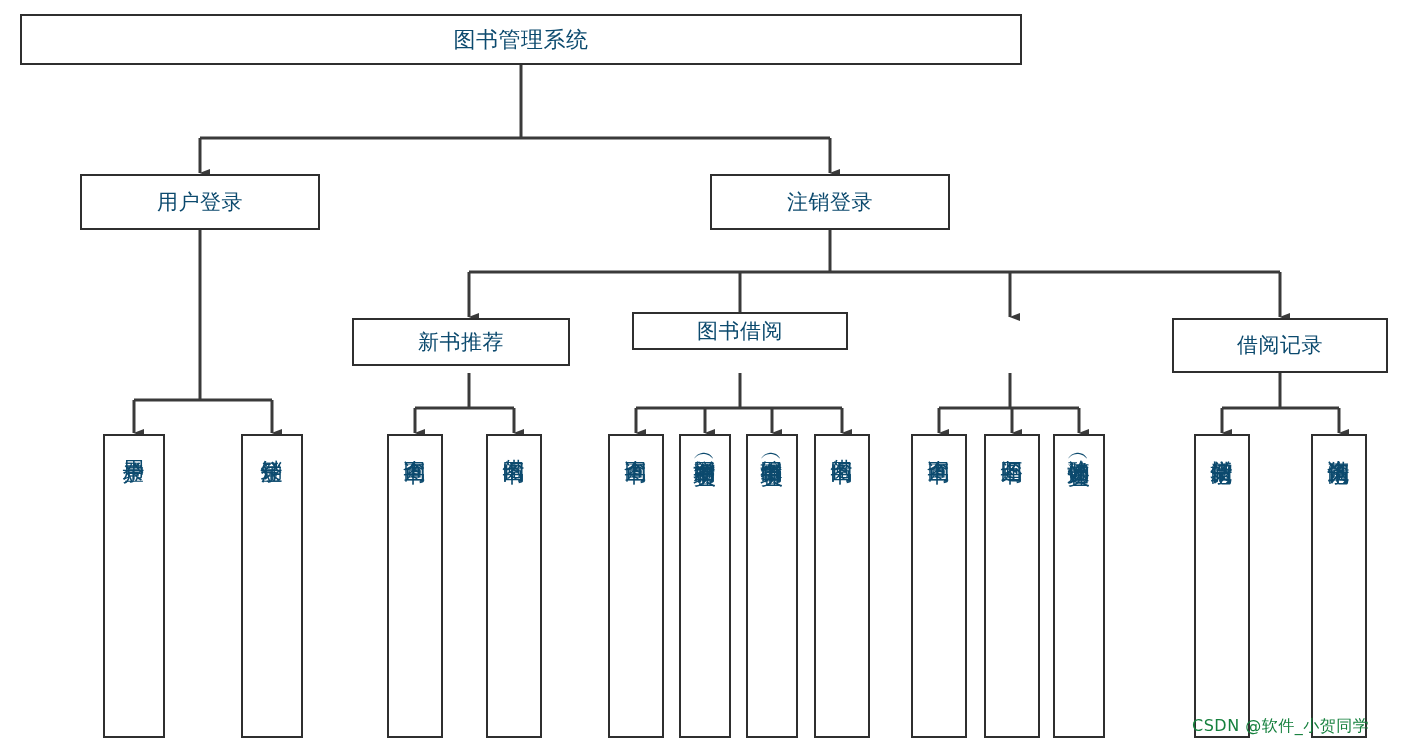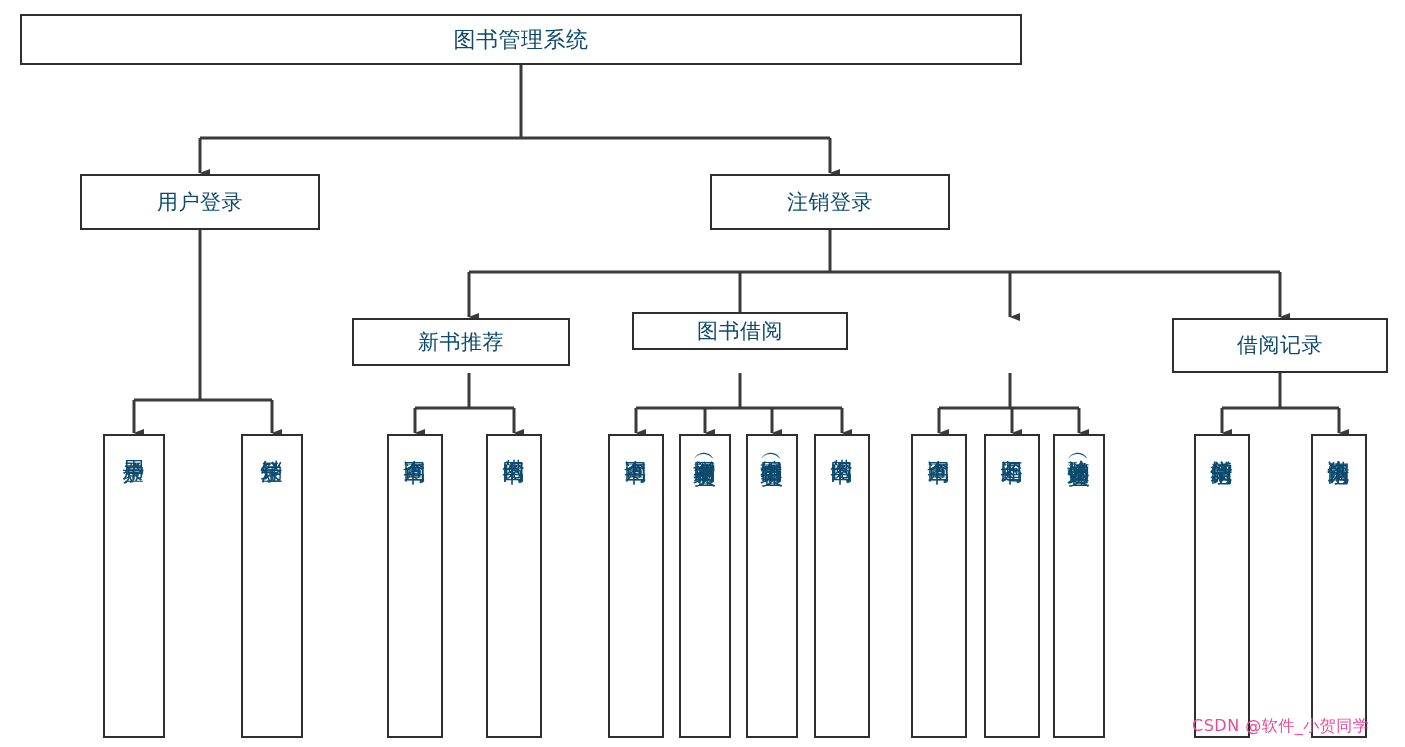--- a/index.html
+++ b/index.html
@@ -63,21 +63,21 @@
     letter-spacing: 1px;
     white-space: normal;
     max-height: 100%;
     margin: 0 auto;
   }
   #watermark {
     position: absolute;
     left: 1192px;
     top: 716px;
     font-size: 16px;
-    color: #ec4899;
+    color: #15803d;
     letter-spacing: 0.5px;
     z-index: 5;
     white-space: nowrap;
     font-family: "DejaVu Sans", "Liberation Sans", sans-serif;
   }
 </style>
 </head>
 <body>
 
 <div id="diagram-root">

